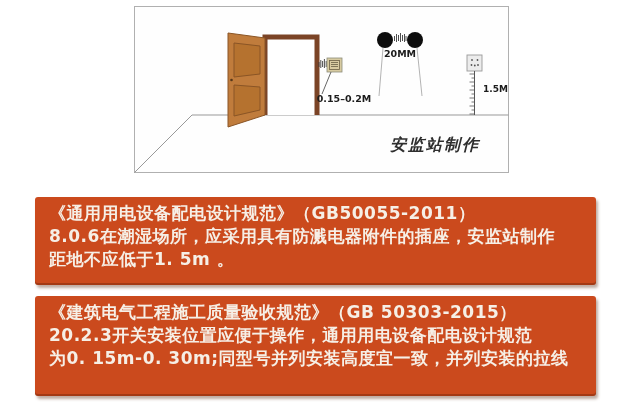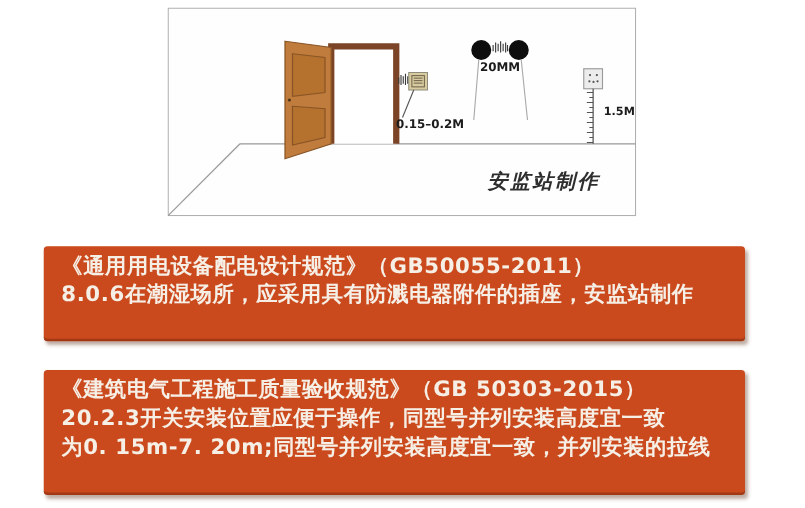--- a/index.html
+++ b/index.html
@@ -21,21 +21,21 @@
     color:#f6efe6;
     font-weight:bold;
     font-size:17px;
     line-height:23px;
     letter-spacing:0.5px;
     padding:5px 12px 0 14px;
     box-sizing:border-box;
     border-radius:3px;
     box-shadow:2px 3px 3px rgba(110,70,50,0.45), inset 0 -2px 0 rgba(90,25,5,0.35);
   }
-  .box1{top:197px;height:76px;}
+  .box1{top:197px;height:88px;}
   .box2{top:296px;height:100px;}
   .regline{white-space:nowrap;}
 </style>
 </head>
 <body>
 
 <div class="page">
 
   <svg class="diagram" width="375" height="167" viewBox="0 0 375 167">
 
@@ -84,21 +84,22 @@
       <path d="M335.5,68 h5 M337.5,72 h3 M335.5,76 h5 M337.5,80 h3 M335.5,84 h5 M337.5,88 h3 M335.5,92 h5 M337.5,96 h3 M335.5,100 h5 M337.5,104 h3 M335.5,108 h5" stroke-width="0.8"></path>
     </g>
     <text x="349" y="86" text-anchor="start" font-size="9" font-weight="bold" fill="#1c1c1c">1.5M</text>
 
     <text x="301" y="144" text-anchor="middle" font-size="16" font-weight="bold" font-style="italic" letter-spacing="2" fill="#2e2e2e">安监站制作</text>
   </svg>
 
   <div class="regbox box1">
     <div class="regline">《通用用电设备配电设计规范》（GB50055-2011）</div>
     <div class="regline">8.0.6在潮湿场所，应采用具有防溅电器附件的插座，安监站制作</div>
+    <div class="regline">距地不应低于1. 5m 。</div>
   </div>
 
   <div class="regbox box2">
     <div class="regline">《建筑电气工程施工质量验收规范》（GB 50303-2015）</div>
-    <div class="regline">20.2.3开关安装位置应便于操作，同型号并列安装高度宜一致</div>
-    <div class="regline">为0. 15m-7. 20m;同型号并列安装高度宜一致，并列安装的拉线</div>
+    <div class="regline">20.2.3开关安装位置应便于操作，通用用电设备配电设计规范</div>
+    <div class="regline">为0. 15m-0. 30m;同型号并列安装高度宜一致，并列安装的拉线</div>
   </div>
 
 </div>
 
 </body></html>

